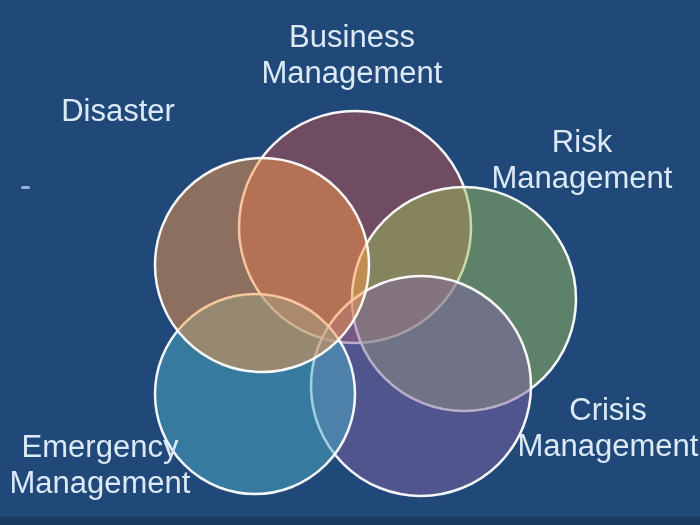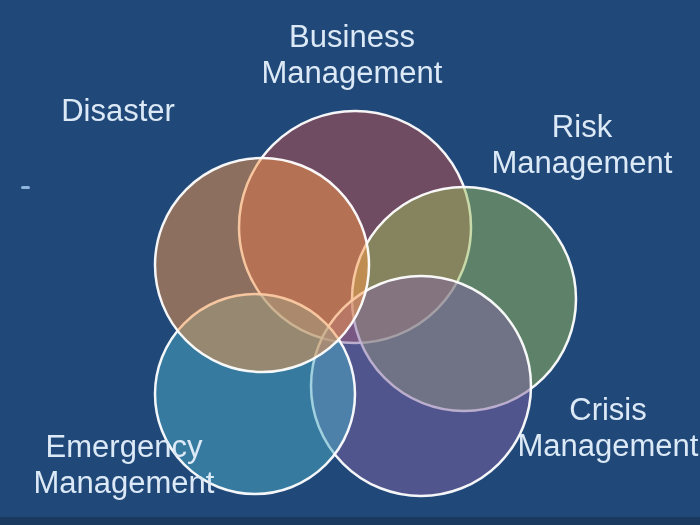--- a/index.html
+++ b/index.html
@@ -26,21 +26,21 @@
     text-align: center;
     font-size: 31px;
     line-height: 36px;
     font-weight: 400;
     color: #DCE9F6;
     white-space: nowrap;
     letter-spacing: 0px;
   }
   .label span { display: block; }
   #label-business-continuity { left: 352px; top: 19px; }
-  #label-risk-management     { left: 582px; top: 109px; }
+  #label-risk-management     { left: 582px; top: 124px; }
   #label-disaster-recovery   { left: 118px; top: 93px; }
   #label-emergency-management{ left: 100px; top: 429px; }
   #label-crisis-management   { left: 608px; top: 392px; }
   #bottom-edge-bar {
     position: absolute;
     left: 0;
     top: 517px;
     width: 700px;
     height: 8px;
   }
@@ -73,21 +73,21 @@
 
   <div class="label" id="label-risk-management" style="color: rgb(220, 233, 246);">
     <span>Risk</span>
     <span>Management</span>
   </div>
 
   <div class="label" id="label-disaster-recovery" style="color: rgb(220, 233, 246);">
     <span>Disaster</span>
   </div>
 
-  <div class="label" id="label-emergency-management" style="color: rgb(220, 233, 246); margin-left: 24px;">
+  <div class="label" id="label-emergency-management" style="color: rgb(220, 233, 246);">
     <span>Emergency</span>
     <span>Management</span>
   </div>
 
   <div class="label" id="label-crisis-management" style="color: rgb(220, 233, 246);">
     <span>Crisis</span>
     <span>Management</span>
   </div>
 
   <div id="stray-dash" style="background: rgb(143, 180, 220);"></div>

